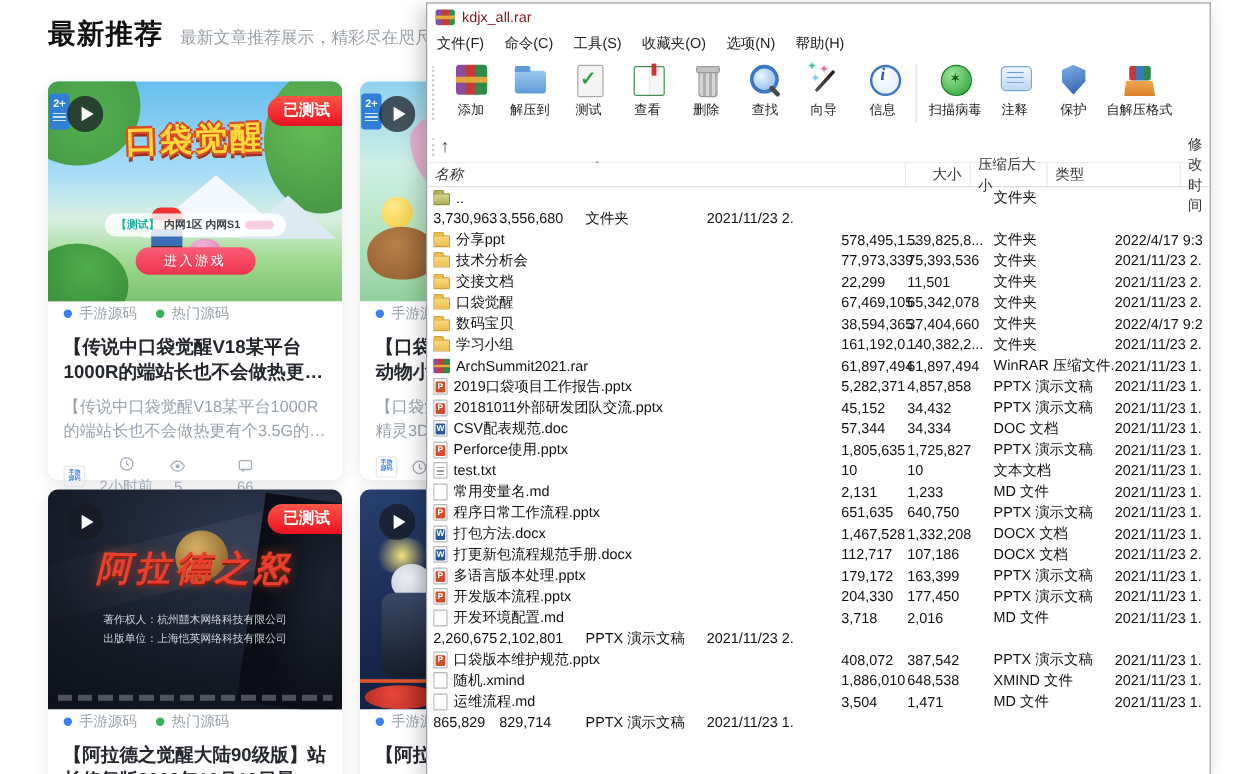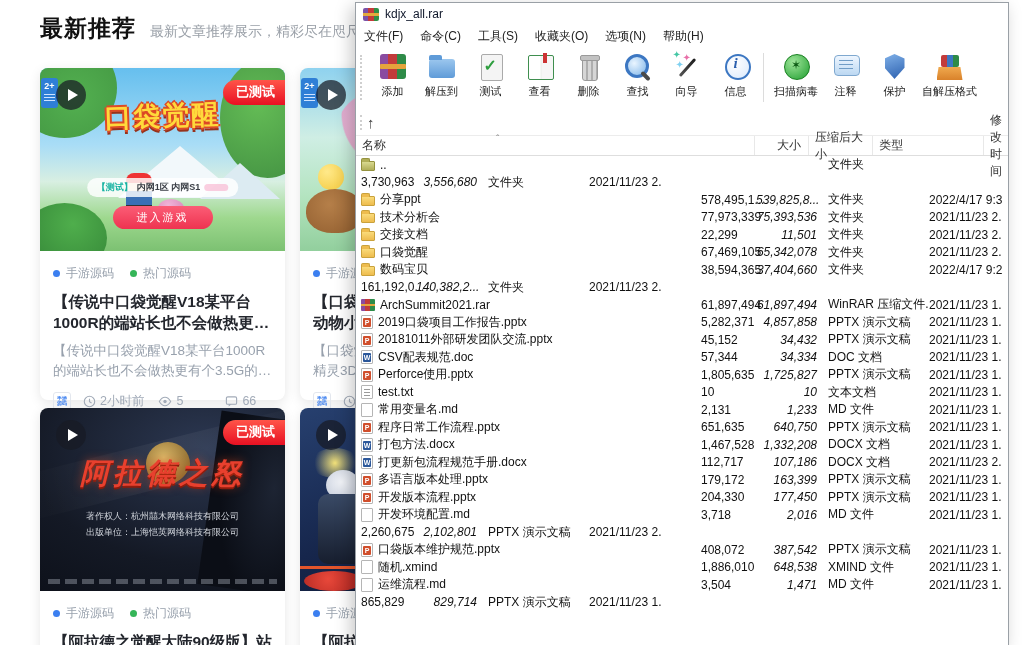--- a/index.html
+++ b/index.html
@@ -97,46 +97,46 @@
   .cv4 .glow { position:absolute; left:10px; top:40px; width:50px; height:30px; border-radius:50%;
               background:radial-gradient(circle, #f3e27a, transparent 70%); }
   .cv4 .hair { position:absolute; left:26px; top:62px; width:34px; height:30px; border-radius:50%;
               background:radial-gradient(circle at 45% 40%, #f2f4f8, #bcc4d4); }
   .cv4 .jacket { position:absolute; left:18px; top:86px; width:52px; height:70px; border-radius:10px;
               background:linear-gradient(180deg,#3a4a66,#171e2e); }
   .cv4 .band { position:absolute; left:0; right:0; bottom:22px; height:3px; background:#e2552b; }
   .cv4 .koi { position:absolute; left:4px; bottom:0; width:60px; height:20px; border-radius:50%;
               background:radial-gradient(circle at 40% 40%, #e8483a, #a41f1c); }
 
-  .card-body { padding:14px 13px 0; }
+  .card-body { padding:2px 13px 0; }
   .tags { display:flex; gap:16px; font-size:12px; color:#98a1ad; align-items:center; }
   .tag { display:flex; align-items:center; }
   .dot { width:7px; height:7px; border-radius:50%; display:inline-block; margin-right:6px; }
   .dot-blue { background:#3b7ff0; } .dot-green { background:#35b558; }
   .card-title { margin-top:9px; font-size:15.5px; font-weight:bold; color:#23262d; line-height:1.38;
               display:-webkit-box; -webkit-line-clamp:2; -webkit-box-orient:vertical; overflow:hidden; }
   .card-desc { margin-top:7px; font-size:13.5px; color:#98a1ad; line-height:1.5;
               display:-webkit-box; -webkit-line-clamp:2; -webkit-box-orient:vertical; overflow:hidden; }
   .card-meta { margin-top:11px; display:flex; align-items:center; color:#a2abb8; font-size:12.5px; }
   .meta-logo { width:18px; height:18px; border:1px solid #e3e7ee; border-radius:3px; display:flex;
               align-items:center; justify-content:center; flex:none; }
   .meta-logo span { font-size:5px; line-height:1.15; color:#3b7ff0; font-weight:bold; text-align:center; }
-  .mi { display:flex; align-items:center; gap:4px; }
+  .mi { display:flex; align-items:center; gap:4px;flex-direction:column; }
   .mi svg { display:block; }
   .mi-time { margin-left:12px; } .mi-views { margin-left:14px; } .mi-comments { margin-left:42px; }
 
   
   #winrar { position:absolute; left:355px; top:2px; width:654px; height:643px; background:#fff;
             border:1px solid #9aa0a6; border-bottom:none; box-shadow:-4px 5px 16px rgba(0,0,0,.22);
             z-index:10; font-size:12px; color:#111; }
   .titlebar { height:22px; display:flex; align-items:center; gap:6px; padding-left:7px; }
   .app-icon { width:16px; height:13px; border-radius:2px; position:relative; flex:none;
               background:linear-gradient(90deg,#7a52a8 0 5px,#c43a3a 5px 11px,#2f8f46 11px 16px); }
   .app-icon::after { content:""; position:absolute; left:0; right:0; top:5px; height:3px; background:#e3a93c; }
-  .title-text { font-size:12px; color:#0f172a; }
+  .title-text { font-size:12px; color:#7f1d1d; }
 
   .menubar { height:22px; display:flex; align-items:center; gap:17px; padding-left:8px; font-size:12px; color:#222; }
   .menu-item { cursor:default; }
 
   .toolbar { height:63px; display:flex; align-items:flex-start; padding:4px 0 0 12px; position:relative; }
   .toolbar::before { content:""; position:absolute; left:4px; top:8px; bottom:10px;
               border-left:2px dotted #cfcfcf; }
   .tbtn { min-width:49px; padding:0 3px; display:flex; flex-direction:column; align-items:center; gap:3px; }
   .tbtn .lbl { font-size:11px; color:#222; white-space:nowrap; }
   .tico { width:32px; height:29px; position:relative; margin-top:1px; }
@@ -186,30 +186,30 @@
       background:linear-gradient(#f0a94e,#d9822b); clip-path:polygon(8% 0,92% 0,100% 100%,0 100%); }
   .i-sfx::after { content:""; position:absolute; left:7px; top:3px; width:18px; height:12px; border-radius:2px;
       background:linear-gradient(90deg,#c23b3b 0 6px,#3c77c2 6px 12px,#2e8b48 12px 18px); }
 
   .addressbar { height:26px; display:flex; align-items:center; padding-left:11px; border-bottom:1px solid #ececec; position:relative; }
   .addressbar::before { content:""; position:absolute; left:4px; top:5px; bottom:5px; border-left:2px dotted #cfcfcf; }
   .up-arrow { font-size:15px; color:#444; line-height:1; }
 
   .colheader { height:20px; display:flex; align-items:center; border-bottom:1px solid #dedede; color:#333; position:relative; }
   .ch { height:100%; display:flex; align-items:center; padding:0 6px; border-right:1px solid #e8e8e8; }
-  .ch-name { width:404px; } .ch-size { width:55px; justify-content:flex-end; padding-right:7px;text-align:center; }
+  .ch-name { width:404px;font-style:italic; } .ch-size { width:55px; justify-content:flex-end; padding-right:7px;text-align:center; }
   .ch-packed { width:65px; justify-content:flex-end; padding-right:4px; } .ch-type { width:112px; }
   .ch-mod { flex:1; border-right:none;font-family:Liberation Mono, monospace; }
   .sort-chevron { position:absolute; left:140px; top:-2px; font-size:10px; color:#888; }
 
   .filelist { position:relative; }
   .frow { display:flex; align-items:center; height:17.5px; padding-left:5px; white-space:nowrap; }
   .cell-name { width:340px; display:flex; align-items:center; gap:5px; overflow:hidden; }
   .cell-size { width:55px; padding-right:7px; flex:none; }
-  .cell-packed { width:65px; text-align:right; padding-right:4px; flex:none;font-style:italic; }
+  .cell-packed { width:65px; text-align:left; padding-right:4px; flex:none; }
   .cell-type { width:108px; padding-left:7px; overflow:hidden; flex:none; }
   .cell-mod { flex:1; overflow:hidden; }
 
   .fic { position:relative; flex:none; }
   .fi-folder, .fi-folder-up { width:14px; height:10px; border-radius:1px; margin-top:2px; }
   .fi-folder { background:linear-gradient(#fadb7a,#eebc4e); border:1px solid #caa23c; }
   .fi-folder::before, .fi-folder-up::before { content:""; position:absolute; left:-1px; top:-4px; width:7px; height:3px;
       border-radius:2px 2px 0 0; }
   .fi-folder::before { background:#eebc4e; border:1px solid #caa23c; border-bottom:none; }
   .fi-folder-up { background:linear-gradient(#d9d98f,#b0ae58); border:1px solid #94923e; }
@@ -537,20 +537,24 @@
           <span class="fic fi-folder"></span>
           <span class="fname">数码宝贝</span>
         </span>
     <span class="cell-size">38,594,365</span>
     <span class="cell-packed">37,404,660</span>
     <span class="cell-type">文件夹</span>
     <span class="cell-mod">2022/4/17 9:2</span>
   </div>
 
   <div class="frow">
+    <span class="cell-name">
+          <span class="fic fi-folder"></span>
+          <span class="fname">学习小组</span>
+        </span>
     <span class="cell-size">161,192,0...</span>
     <span class="cell-packed">140,382,2...</span>
     <span class="cell-type">文件夹</span>
     <span class="cell-mod">2021/11/23 2.</span>
   </div>
 
   <div class="frow">
     <span class="cell-name">
           <span class="fic fi-rar"></span>
           <span class="fname">ArchSummit2021.rar</span>

